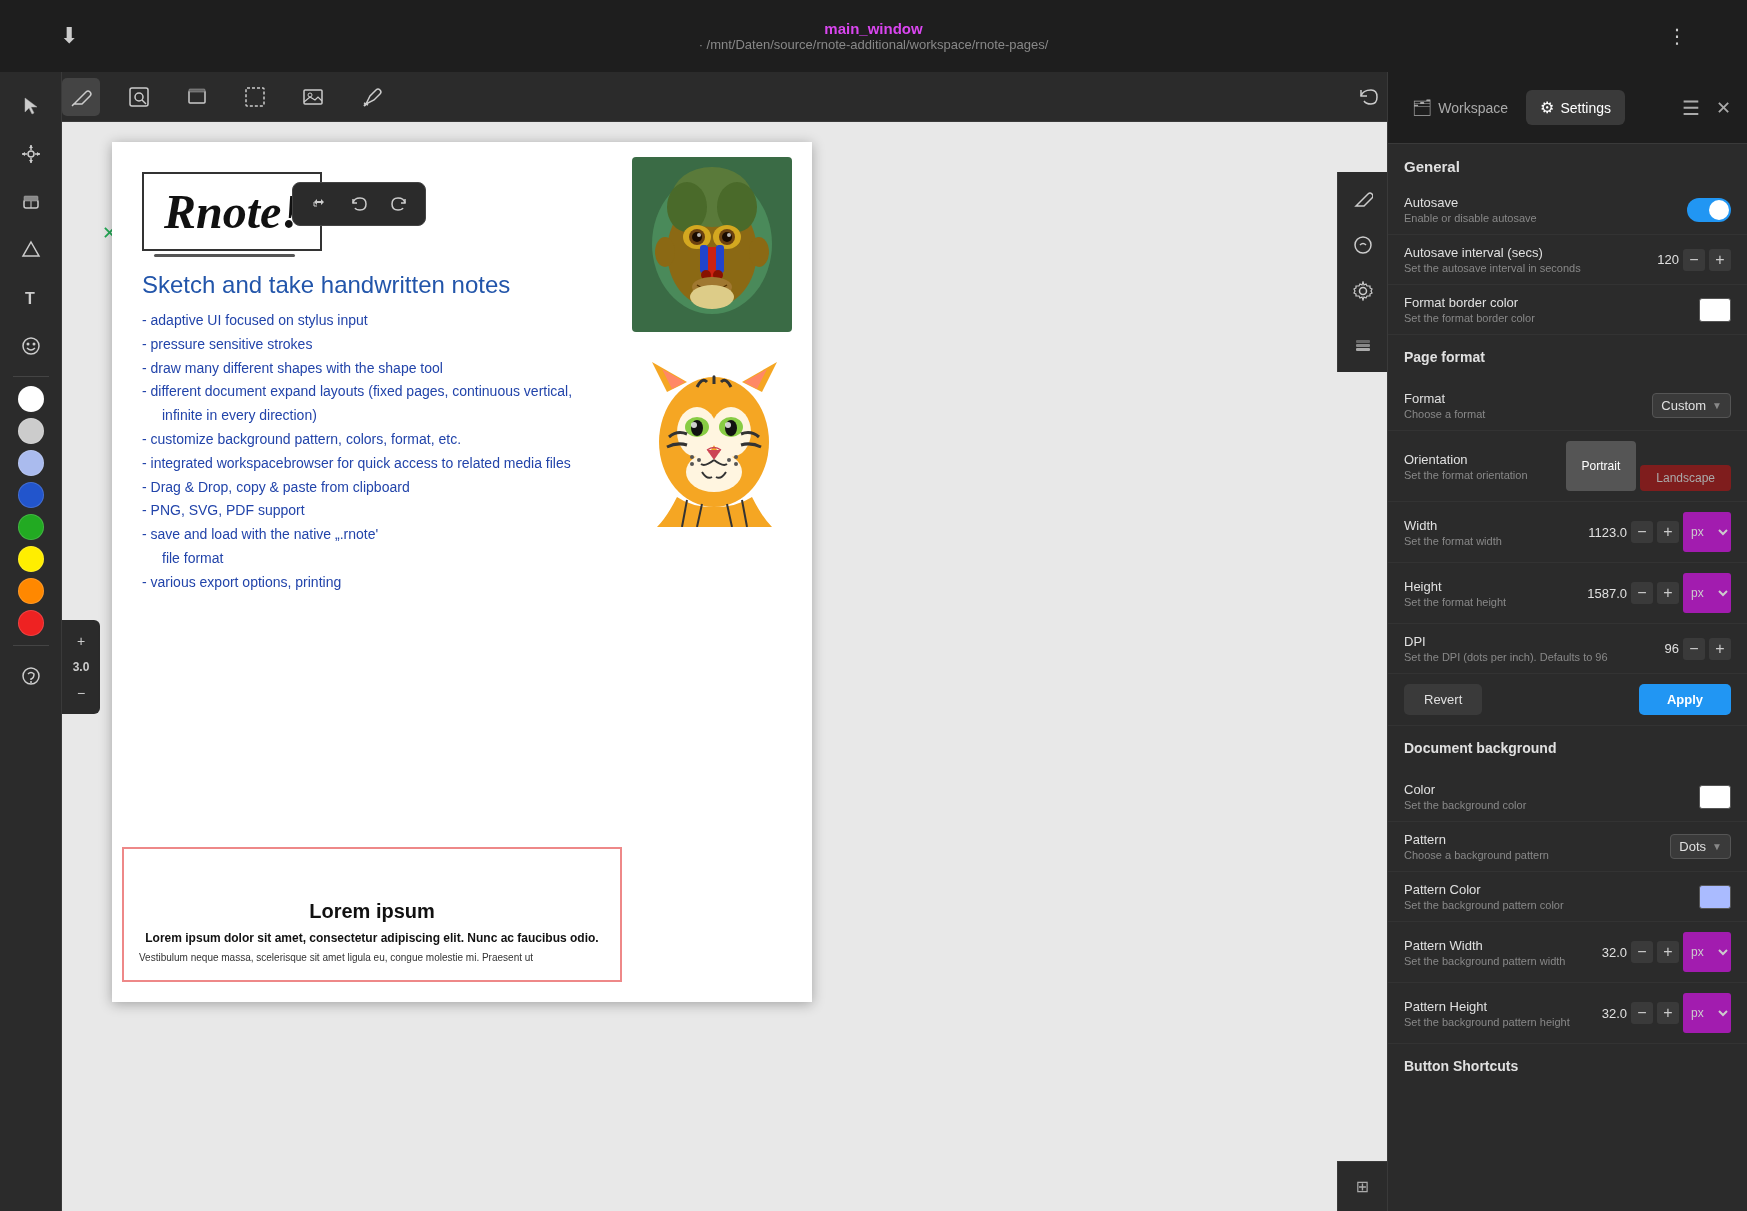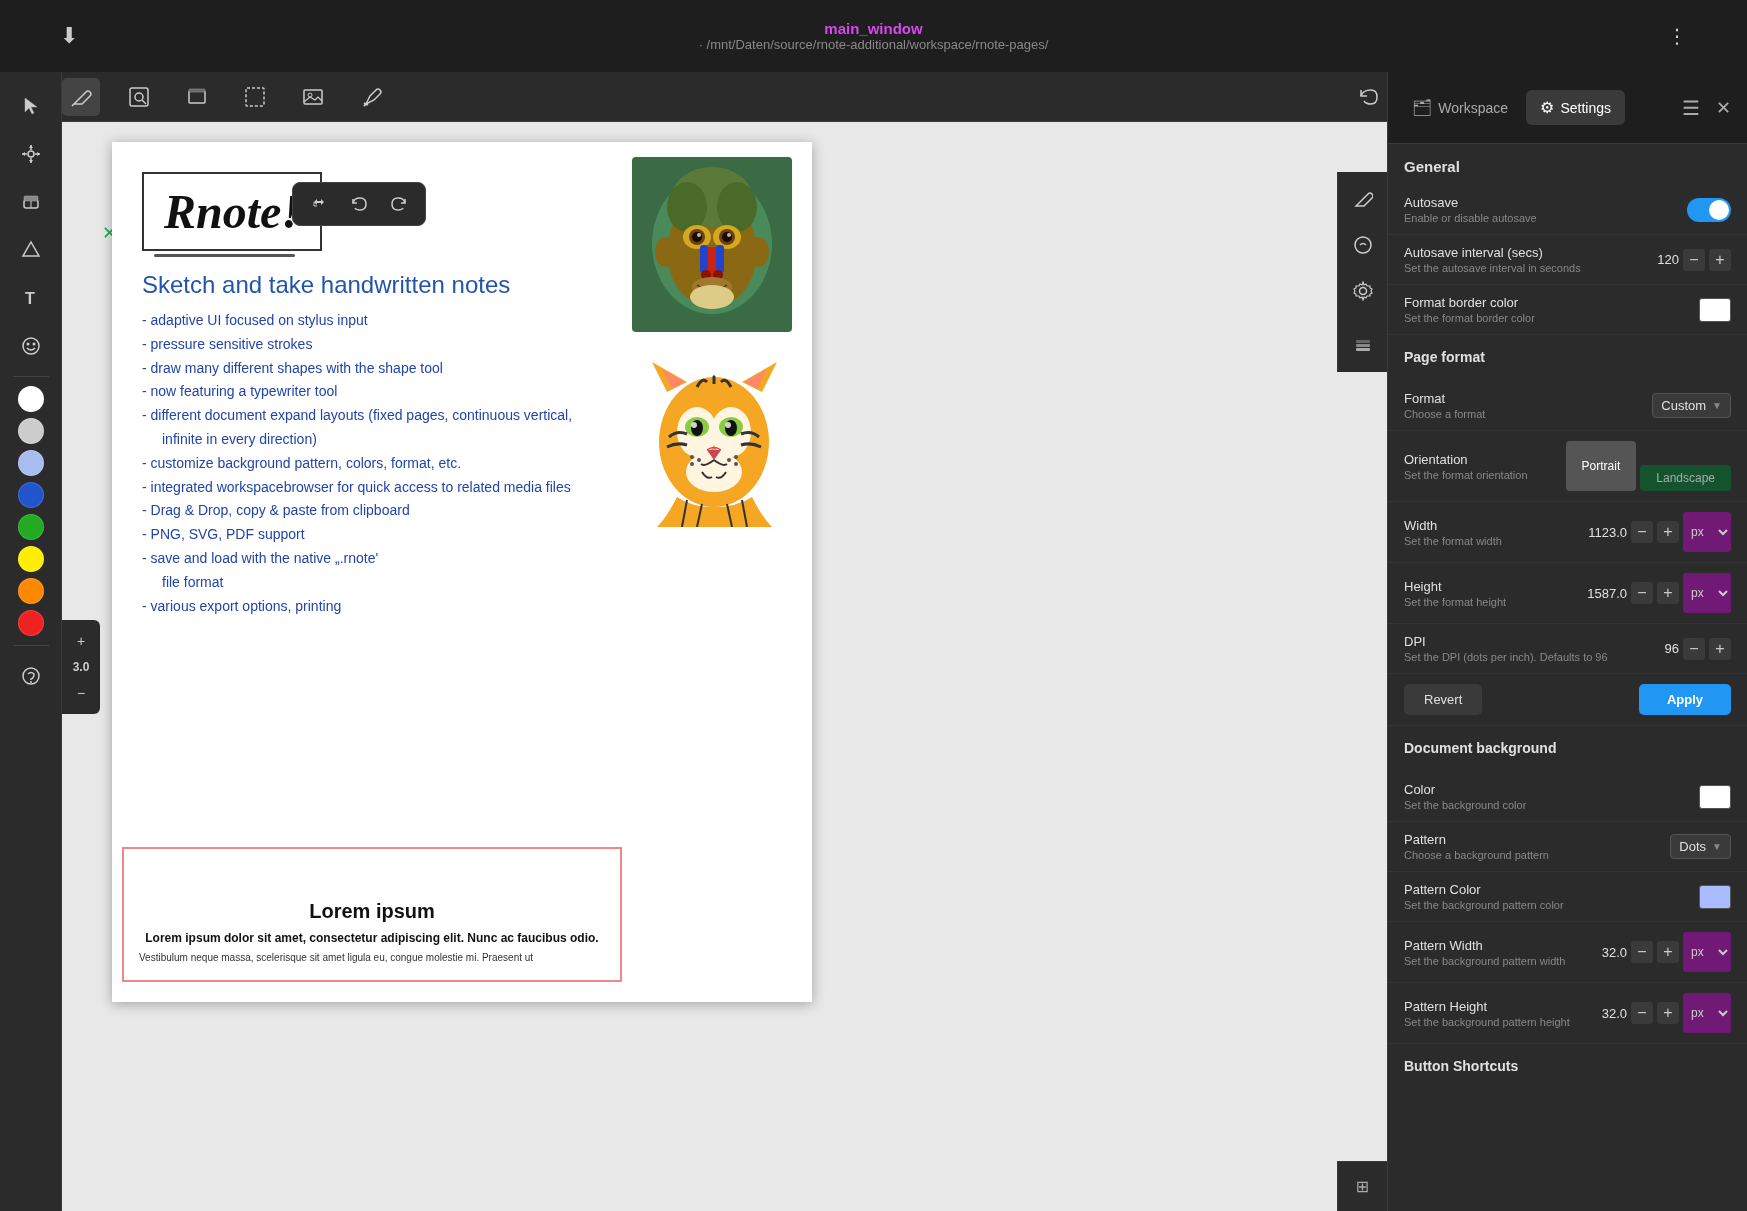--- a/index.html
+++ b/index.html
@@ -401,21 +401,21 @@
       display: flex;
       align-items: center;
       justify-content: center;
       color: #ccc;
       cursor: pointer;
       font-size: 16px;
       background: #3a3a3a;
       border-radius: 3px;
     }
     .unit-dropdown {
-      background: #701a75;
+      background: #a21caf;
       color: #ccc;
       border: none;
       border-radius: 3px;
       padding: 12px 4px;
       font-size: 12px;
       cursor: pointer;
     }
 
     
     .color-swatch {
@@ -454,21 +454,21 @@
       border-radius: 4px;
       font-size: 12px;
       cursor: pointer;
       border: none;
     }
     .orient-btn.active {
       background: #555;
       color: #fff;
     }
     .orient-btn.inactive {
-      background: #14532d;
+      background: #7f1d1d;
       color: #aaa;
       margin-top: 24px;
     }
 
     .revert-apply-row {
       display: flex;
       align-items: center;
       justify-content: space-between;
       padding: 10px 16px;
       border-bottom: 1px solid #333;
@@ -760,21 +760,20 @@
         </div>
 
         <div class="sketch-subtitle">
           <span>Sketch and take handwritten notes</span>
         </div>
 
         <div class="feature-list">
           <div>- adaptive UI focused on stylus input</div>
           <div>- pressure sensitive strokes</div>
           <div>- draw many different shapes with the shape tool</div>
-          <div>- now featuring a typewriter tool</div>
           <div>- different document expand layouts (fixed pages, continuous vertical,</div>
           <div style="padding-left:20px;">infinite in every direction)</div>
           <div>- customize background pattern, colors, format, etc.</div>
           <div>- integrated workspacebrowser for quick access to related media files</div>
           <div>- Drag &amp; Drop, copy &amp; paste from clipboard</div>
           <div>- PNG, SVG, PDF support</div>
           <div>- save and load with the native „.rnote'</div>
           <div style="padding-left:20px;">file format</div>
           <div>- various export options, printing</div>
         </div>

